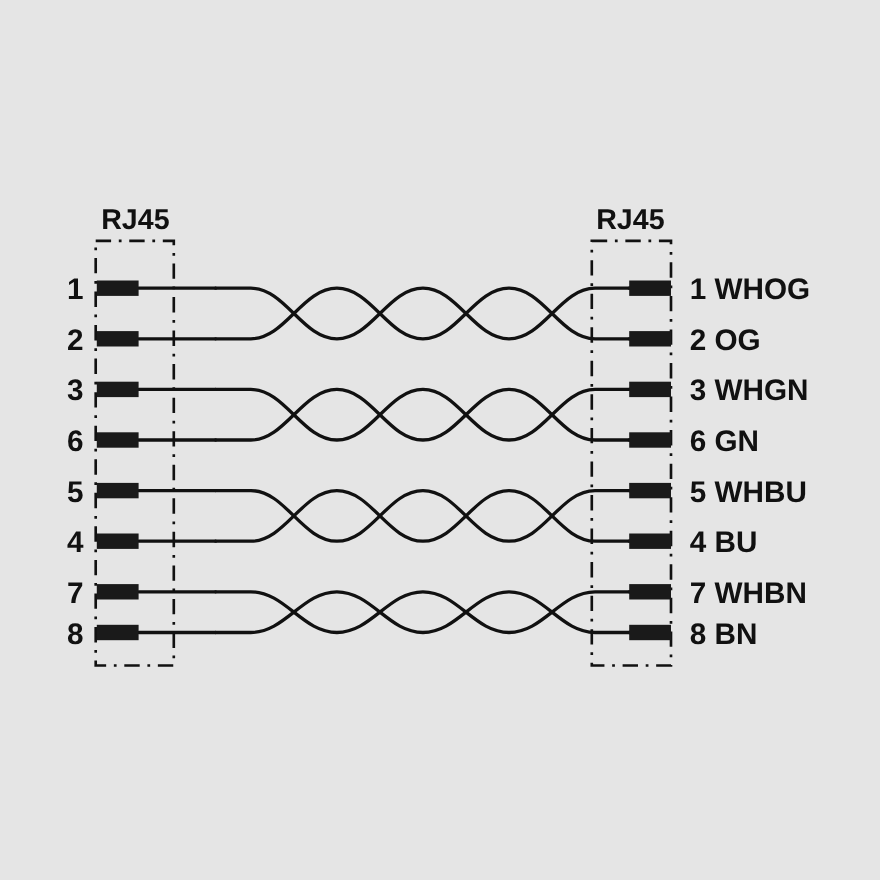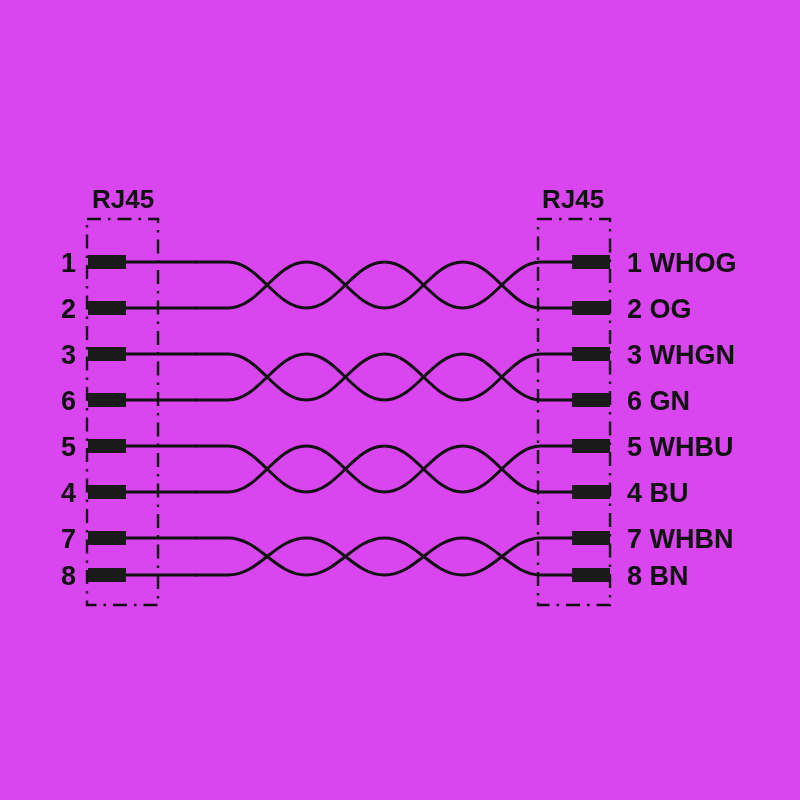--- a/index.html
+++ b/index.html
@@ -4,21 +4,21 @@
 <style>
   html, body {
     margin: 0;
     padding: 0;
     background: #ffffff;
   }
   #canvas {
     position: relative;
     width: 800px;
     height: 800px;
-    background: #d946ef;
+    background: #e5e5e5;
     font-family: "Liberation Sans", sans-serif;
     overflow: hidden;
   }
   #diagram-svg {
     position: absolute;
     left: 0;
     top: 0;
     width: 800px;
     height: 800px;
   }

